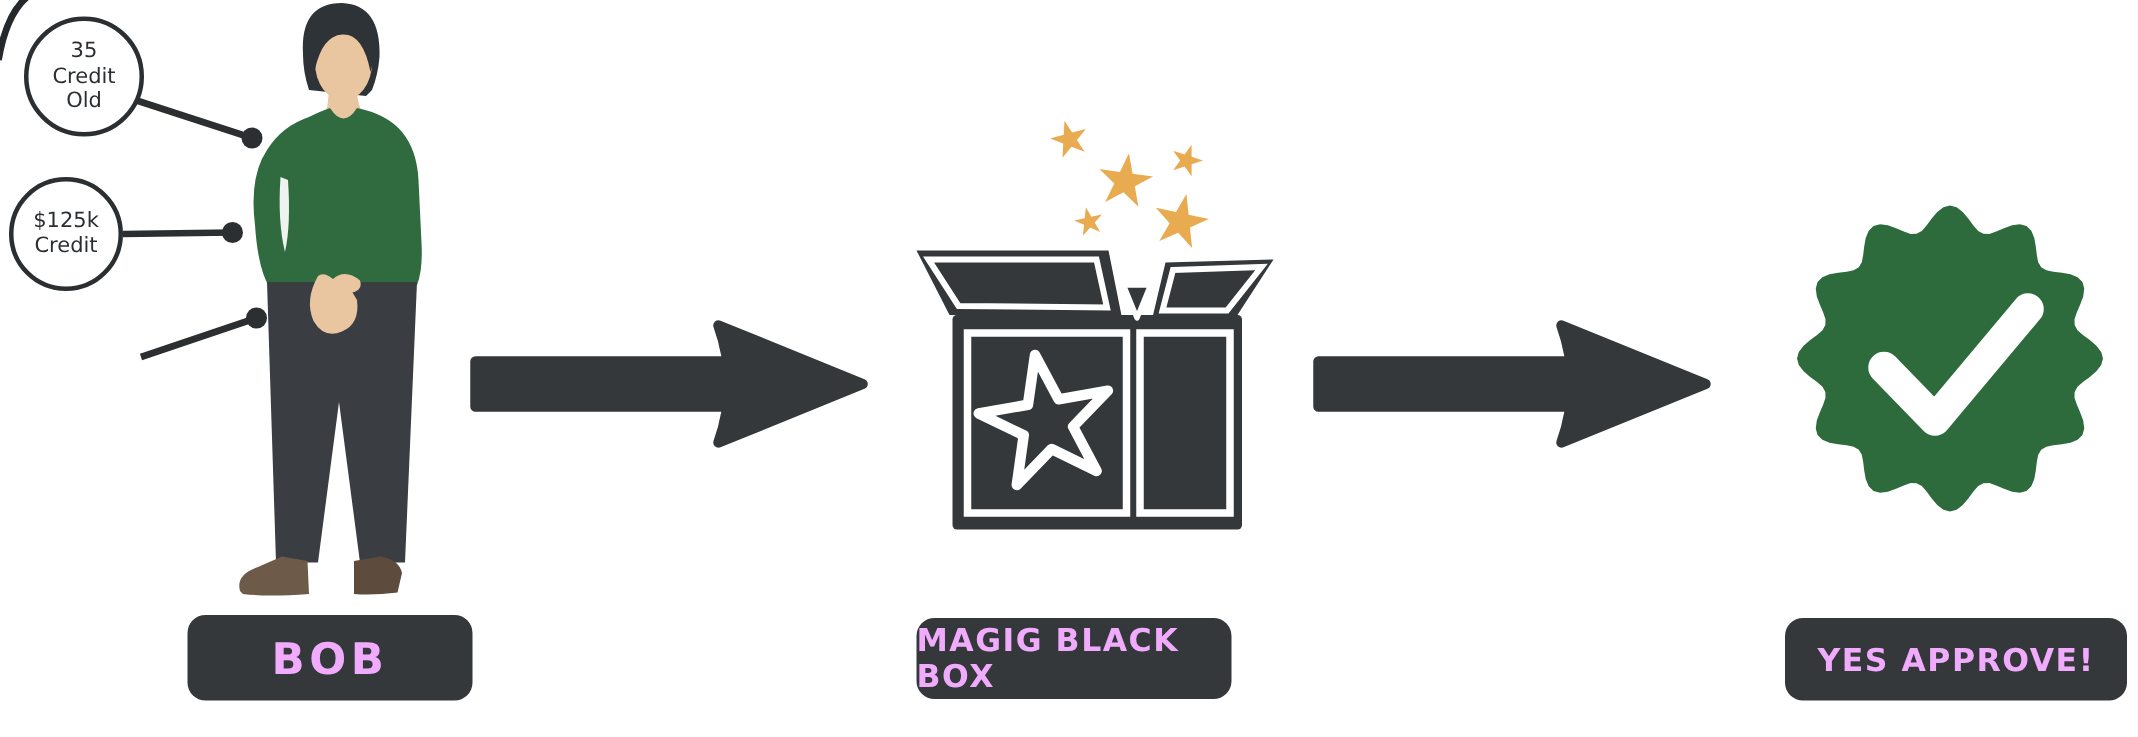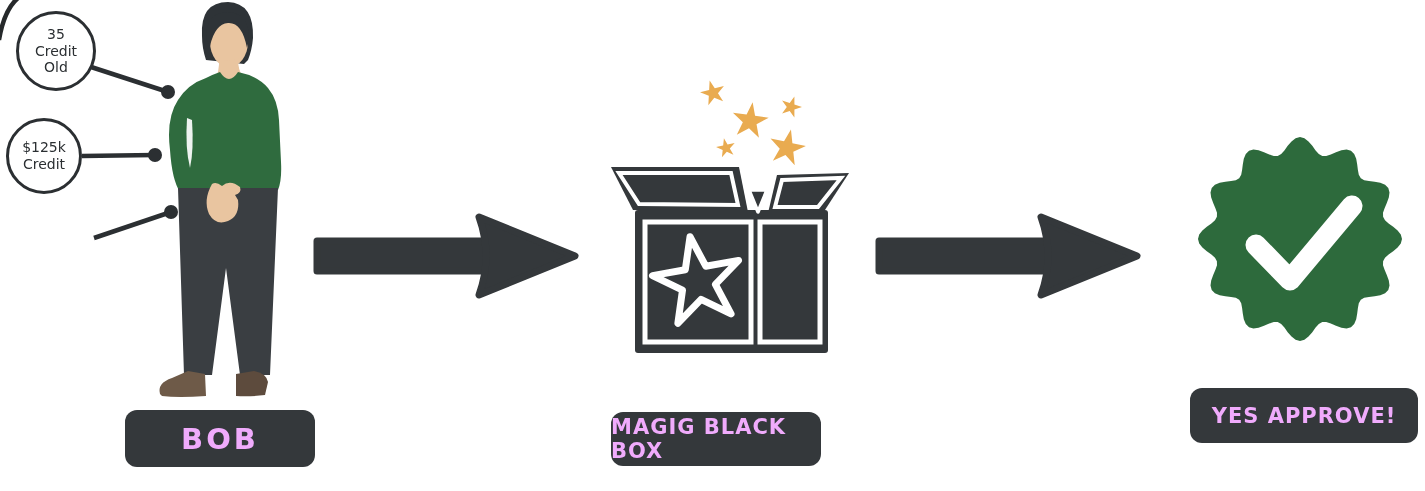--- a/index.html
+++ b/index.html
@@ -136,17 +136,17 @@
       <rect x="4" y="28" width="172" height="30"></rect>
       <path d="M166,4 L262,43 L166,82 Q180,43 166,4 Z"></path>
     </g>
   </svg>
 
   <svg class="abs" style="left:1196px;top:135px" width="208" height="208" viewBox="0 0 208 208">
     <polygon id="seal-poly" class="fill-badge" points="206.0,104.0 204.8,108.4 201.6,112.5 197.2,116.3 192.6,119.6 189.0,122.8 187.1,126.3 187.0,130.2 188.6,134.8 190.8,140.0 192.8,145.4 193.5,150.6 192.3,155.0 189.1,158.2 184.3,160.2 178.6,161.2 172.9,161.9 168.2,162.8 164.8,164.8 162.8,168.2 161.9,172.9 161.2,178.6 160.2,184.3 158.2,189.1 155.0,192.3 150.6,193.5 145.4,192.8 140.0,190.8 134.8,188.6 130.2,187.0 126.3,187.1 122.8,189.0 119.6,192.6 116.3,197.2 112.5,201.6 108.4,204.8 104.0,206.0 99.6,204.8 95.5,201.6 91.7,197.2 88.4,192.6 85.2,189.0 81.7,187.1 77.8,187.0 73.2,188.6 68.0,190.8 62.6,192.8 57.4,193.5 53.0,192.3 49.8,189.1 47.8,184.3 46.8,178.6 46.1,172.9 45.2,168.2 43.2,164.8 39.8,162.8 35.1,161.9 29.4,161.2 23.7,160.2 18.9,158.2 15.7,155.0 14.5,150.6 15.2,145.4 17.2,140.0 19.4,134.8 21.0,130.2 20.9,126.3 19.0,122.8 15.4,119.6 10.8,116.3 6.4,112.5 3.2,108.4 2.0,104.0 3.2,99.6 6.4,95.5 10.8,91.7 15.4,88.4 19.0,85.2 20.9,81.7 21.0,77.8 19.4,73.2 17.2,68.0 15.2,62.6 14.5,57.4 15.7,53.0 18.9,49.8 23.7,47.8 29.4,46.8 35.1,46.1 39.8,45.2 43.2,43.2 45.2,39.8 46.1,35.1 46.8,29.4 47.8,23.7 49.8,18.9 53.0,15.7 57.4,14.5 62.6,15.2 68.0,17.2 73.2,19.4 77.8,21.0 81.7,20.9 85.2,19.0 88.4,15.4 91.7,10.8 95.5,6.4 99.6,3.2 104.0,2.0 108.4,3.2 112.5,6.4 116.3,10.8 119.6,15.4 122.8,19.0 126.3,20.9 130.2,21.0 134.8,19.4 140.0,17.2 145.4,15.2 150.6,14.5 155.0,15.7 158.2,18.9 160.2,23.7 161.2,29.4 161.9,35.1 162.8,39.8 164.8,43.2 168.2,45.2 172.9,46.1 178.6,46.8 184.3,47.8 189.1,49.8 192.3,53.0 193.5,57.4 192.8,62.6 190.8,68.0 188.6,73.2 187.0,77.8 187.1,81.7 189.0,85.2 192.6,88.4 197.2,91.7 201.6,95.5 204.8,99.6"></polygon>
     <path d="M60,110 L94,145 L156,71" fill="none" stroke="#fff" stroke-width="21" stroke-linecap="round" stroke-linejoin="round"></path>
   </svg>
 
-  <div class="plate med" style="left:1190px;top:388px;width:228px;height:55px;">
+  <div class="plate med" style="left:1190px;top:412px;width:228px;height:55px;">
     <span>YES APPROVE!</span>
   </div>
 
 </div>
 
 </body></html>

